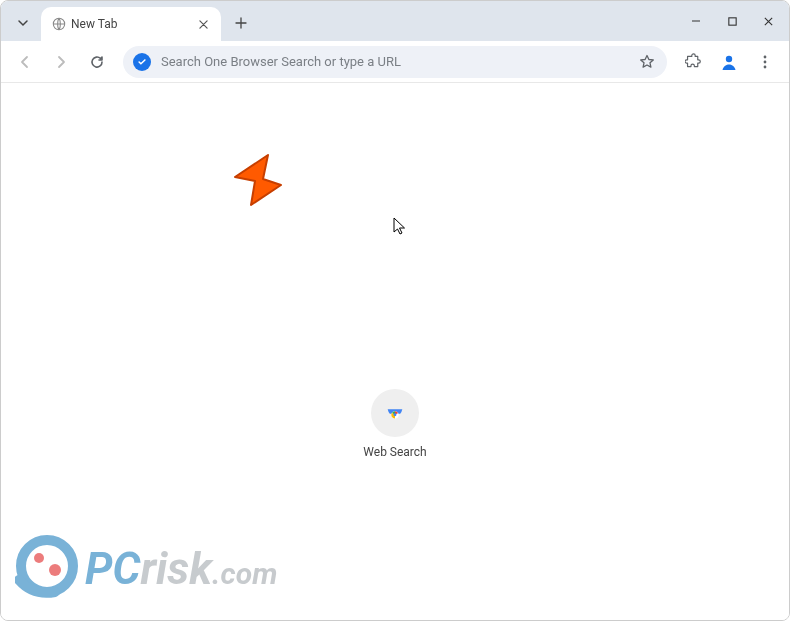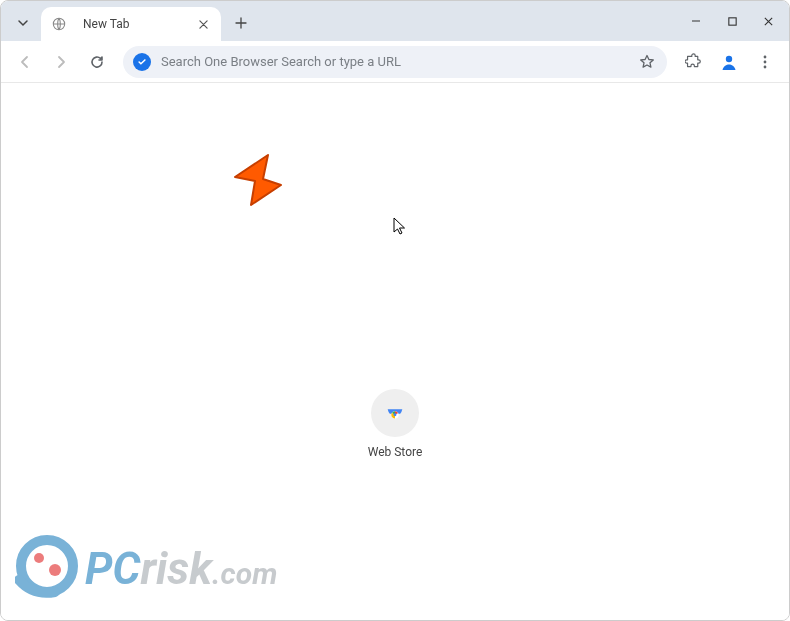--- a/index.html
+++ b/index.html
@@ -1,21 +1,21 @@
 <!DOCTYPE html>
 <html><head>
 <meta charset="utf-8">
 <style>
 * { margin: 0; padding: 0; box-sizing: border-box; font-family: -apple-system, BlinkMacSystemFont, "Segoe UI", Roboto, Arial, sans-serif; }
 body { width: 790px; height: 621px; background: #fff; position: relative; overflow: hidden; border: 1px solid #ccc; border-radius: 8px; }
 
 
 .titlebar { height: 40px; background: #dfe5ed; display: flex; align-items: flex-end; padding: 0 8px; position: relative; }
 .tab-list-btn { width: 28px; height: 28px; border-radius: 50%; display: flex; align-items: center; justify-content: center; margin-bottom: 4px; margin-right: 4px; cursor: pointer; }
-.tab { background: #fff; height: 34px; min-width: 180px; border-radius: 10px 10px 0 0; display: flex; align-items: center; padding: 0 10px; gap: 16px; position: relative; margin-bottom: 0; }
+.tab { background: #fff; height: 34px; min-width: 180px; border-radius: 10px 10px 0 0; display: flex; align-items: center; padding: 0 10px; gap: 4px; position: relative; margin-bottom: 0; }
 .tab .favicon { width: 16px; height: 16px; display: flex; align-items: center; justify-content: center; color: #888; }
 .tab .tab-title { font-size: 12px; color: #444; flex: 1; }
 .tab .close { width: 16px; height: 16px; display:flex; align-items:center; justify-content:center; border-radius:50%; cursor:pointer; }
 .new-tab { width: 28px; height: 28px; display:flex; align-items:center; justify-content:center; border-radius:50%; margin-bottom:4px; margin-left:6px; cursor:pointer; }
 .window-controls { position: absolute; right: 6px; top: 6px; display: flex; gap: 6px; }
 .win-btn { width: 30px; height: 28px; display:flex; align-items:center; justify-content:center; border-radius:4px; cursor:pointer; }
 
 
 .toolbar { height: 42px; background: #fff; display:flex; align-items:center; padding: 0 8px; gap: 4px; border-bottom: 1px solid #e8e8e8; }
 .nav-btn { width: 32px; height: 32px; border-radius: 50%; display:flex; align-items:center; justify-content:center; color:#5f6368; cursor:pointer; }
@@ -164,21 +164,21 @@
       <div class="circle">
         <svg width="22" height="22" viewBox="0 0 24 24">
           <path d="M4 8h16l-1 3a3 3 0 0 1-3 2h-8a3 3 0 0 1-3-2z" fill="#4285f4"></path>
           <circle cx="12" cy="14" r="4" fill="#fff"></circle>
           <path d="M12 10a4 4 0 0 1 3.5 2l-3.5 2z" fill="#ea4335"></path>
           <path d="M12 10a4 4 0 0 0-3.5 2l3.5 2z" fill="#34a853"></path>
           <path d="M8.5 12a4 4 0 0 0 3.5 6v-4z" fill="#fbbc05"></path>
           <circle cx="12" cy="14" r="1.6" fill="#4285f4"></circle>
         </svg>
       </div>
-      <div class="label">Web Store</div>
+      <div class="label">Web Search</div>
     </div>
   </div>
 
   <div class="watermark">
     <svg width="340" height="80" viewBox="0 0 340 80">
       <g>
         <circle cx="32" cy="40" r="26" fill="none" stroke="#0b73b7" stroke-width="10"></circle>
         <circle cx="24" cy="32" r="5" fill="#d11"></circle>
         <circle cx="40" cy="44" r="6" fill="#d11"></circle>
         <path d="M4 54 Q18 70 40 66" stroke="#0b73b7" stroke-width="10" fill="none" stroke-linecap="round"></path>

